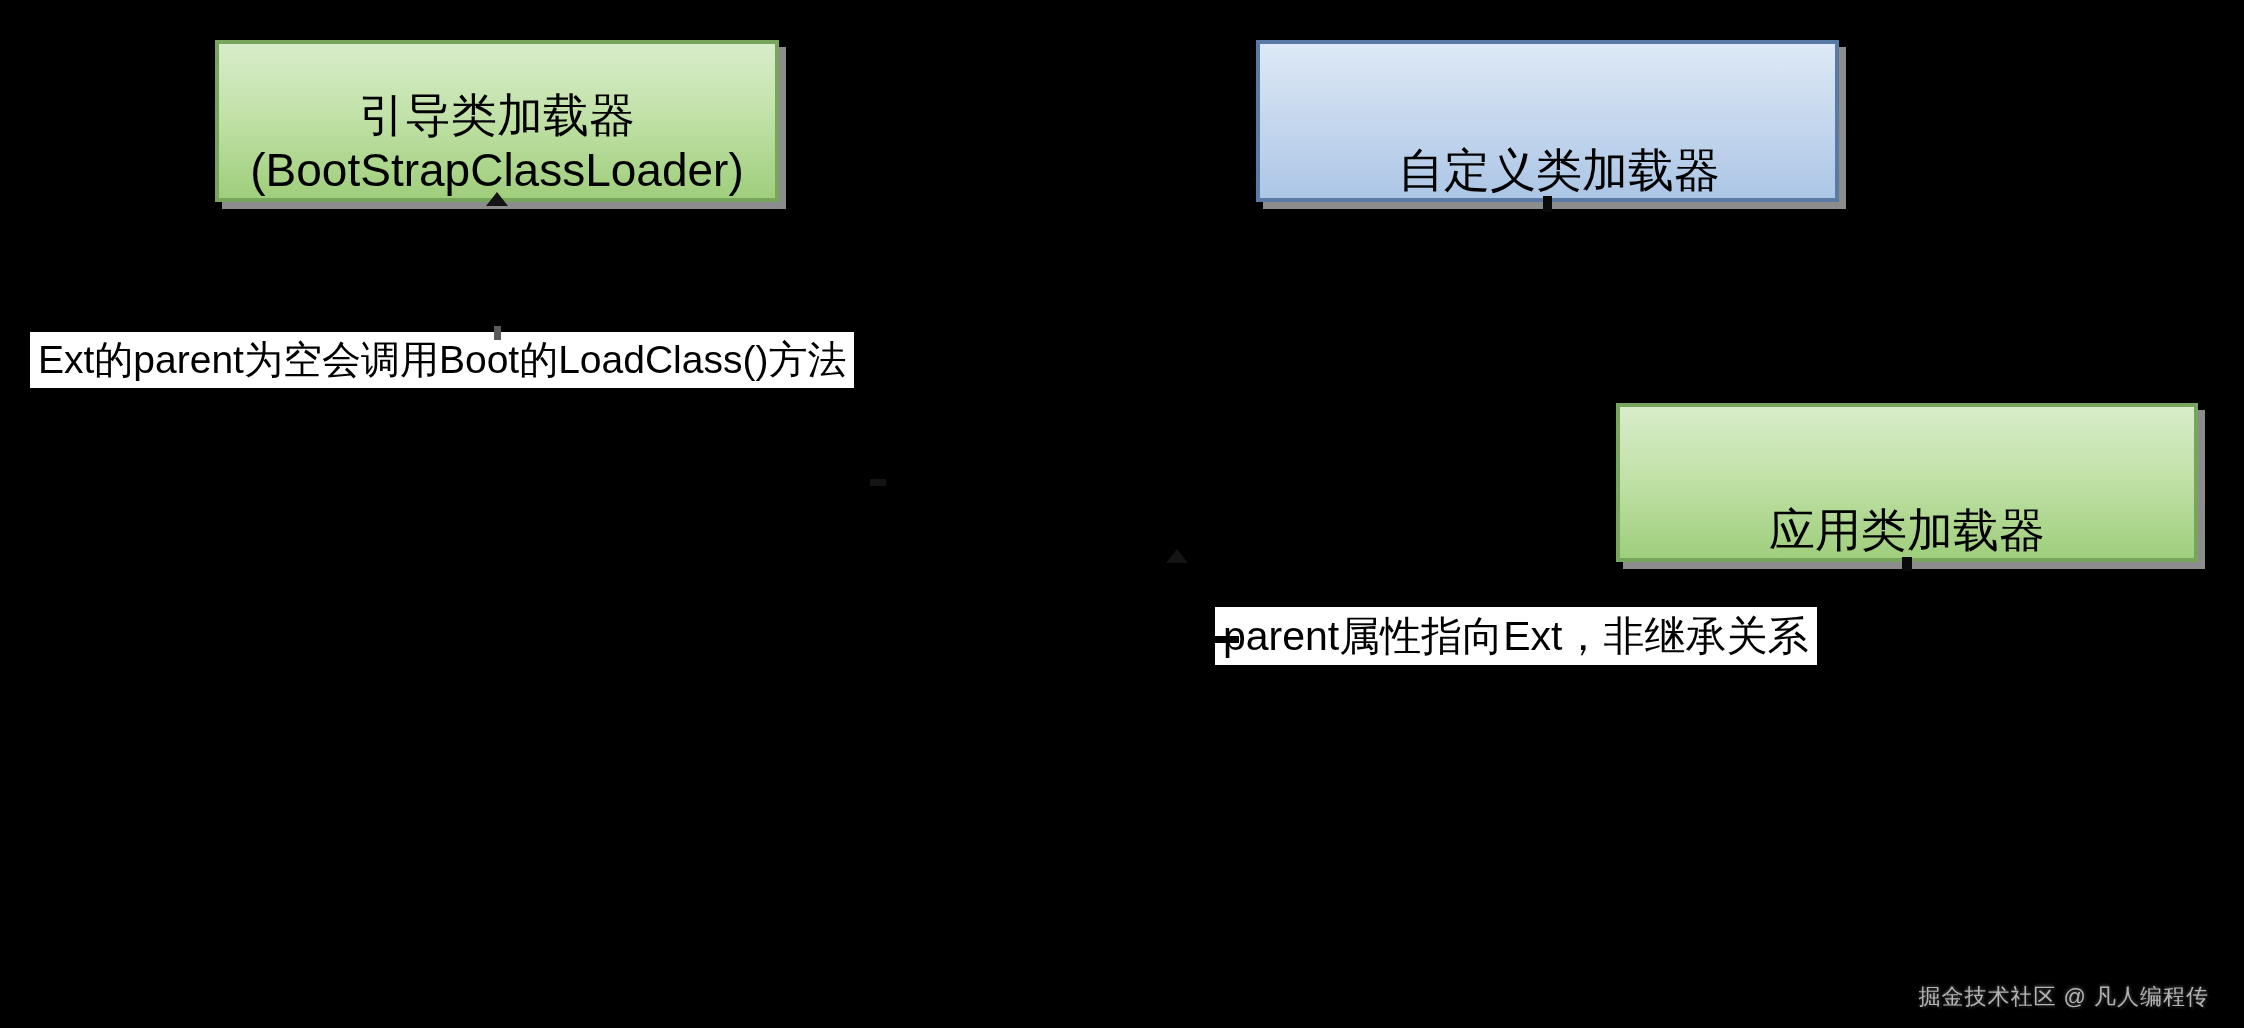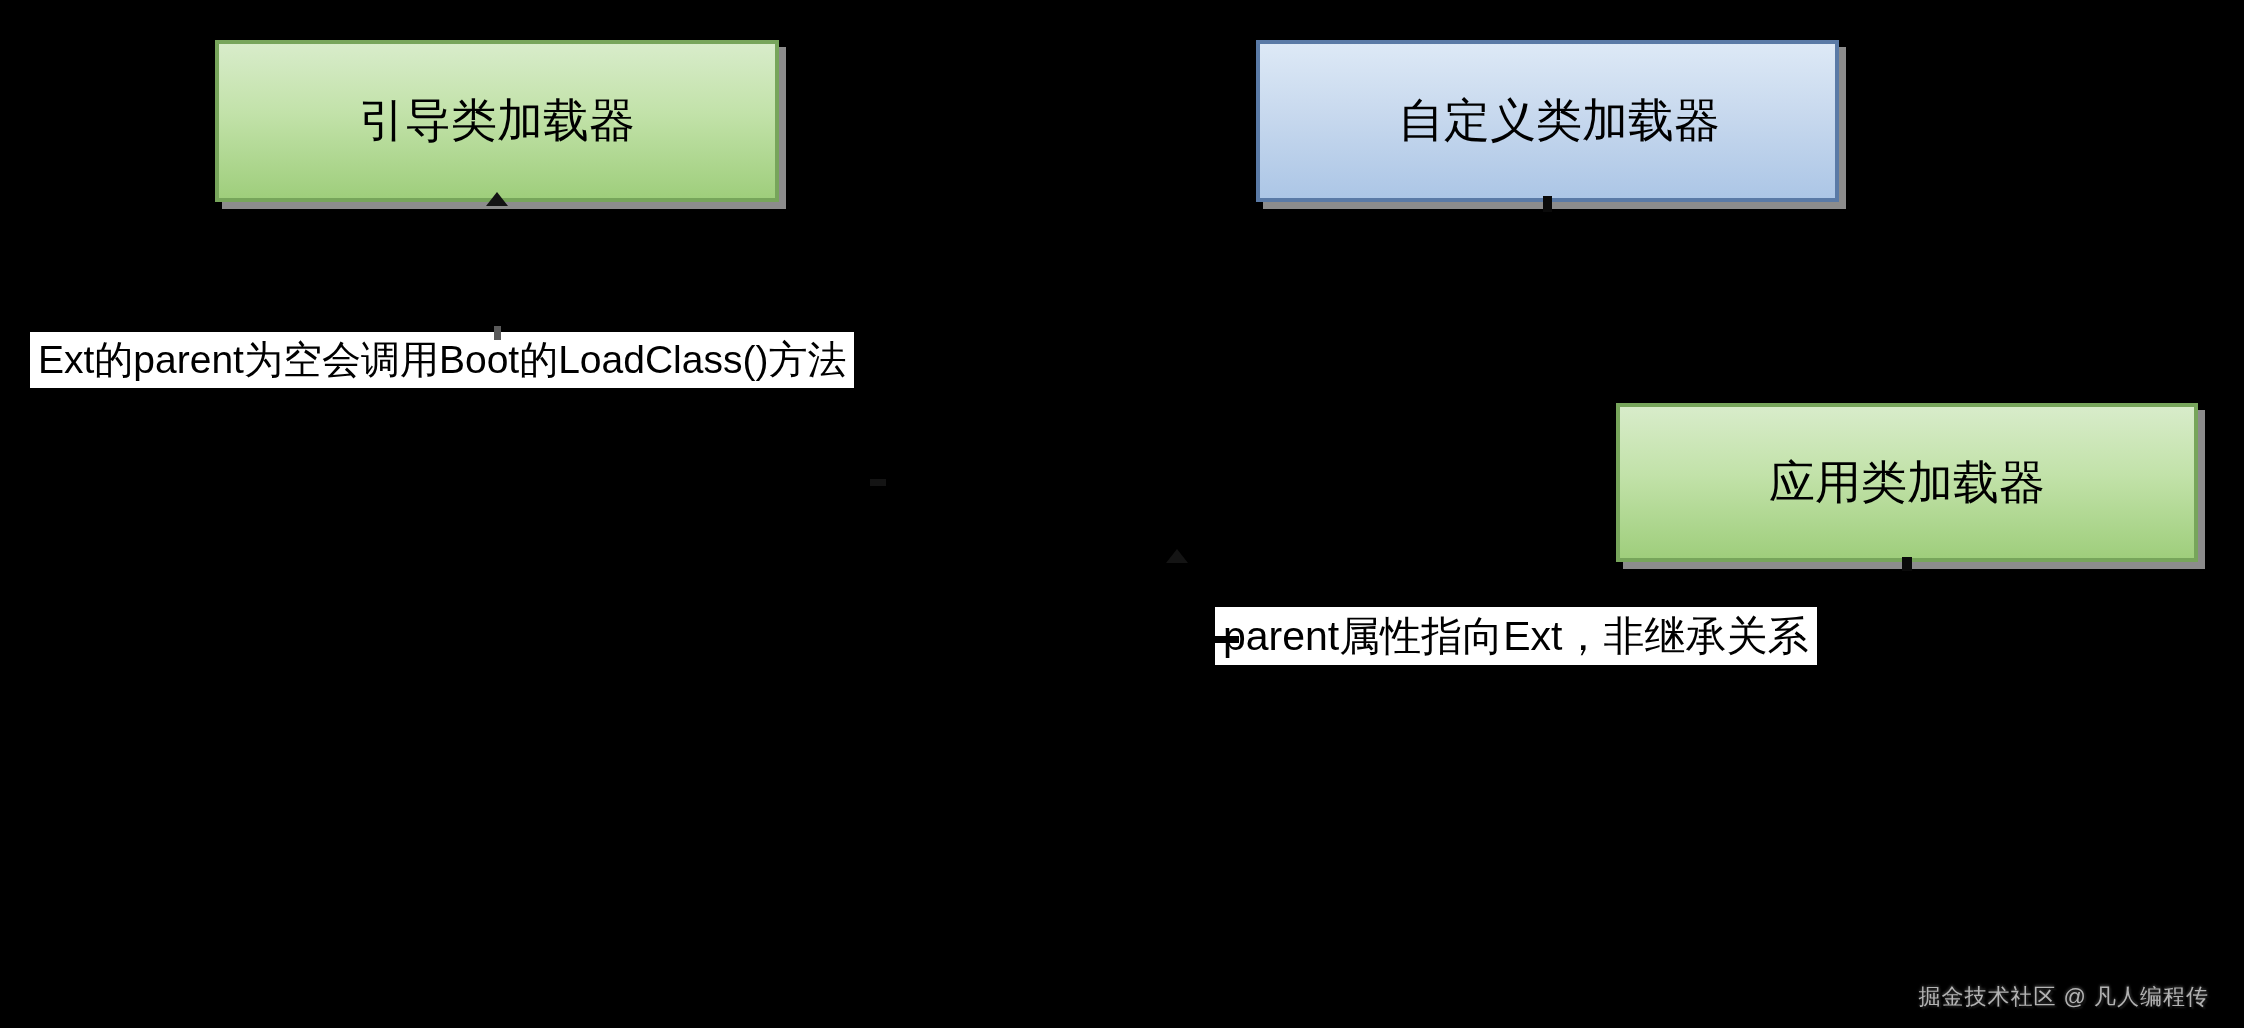--- a/index.html
+++ b/index.html
@@ -8,21 +8,21 @@
     width:2244px;height:1028px;
     background:#000;
     overflow:hidden;
     font-family:"Liberation Sans", sans-serif;
   }
   .node{
     position:absolute;
     box-sizing:border-box;
     border:4px solid #77a55b;
     display:flex;flex-direction:column;
-    align-items:center;justify-content:center;
+    align-items:center;justify-content:flex-end;
     text-align:center;
     color:#000;
     font-size:46px;
     line-height:1.2;
     box-shadow:7px 7px 0 #8c8c8c;
     z-index:1;
   }
   .node .line{display:block;white-space:nowrap;}
   .node-bootstrap{left:215px;top:40px;width:564px;height:162px;}
   .node-custom  {left:1256px;top:40px;width:583px;height:162px;}
@@ -70,20 +70,21 @@
     white-space:nowrap;
   }
 </style>
 </head>
 <body>
 
 <div class="stage">
 
   <div class="node node-bootstrap" style="background: linear-gradient(rgb(216, 236, 202) 0%, rgb(194, 226, 169) 45%, rgb(159, 206, 124) 100%); border-color: rgb(119, 165, 91); box-shadow: rgb(140, 140, 140) 7px 7px 0px;">
     <span class="line">引导类加载器</span>
+    <span class="line">(BootStrapClassLoader)</span>
   </div>
 
   <div class="node node-custom" style="background: linear-gradient(rgb(221, 233, 246) 0%, rgb(200, 217, 238) 45%, rgb(172, 198, 230) 100%); border-color: rgb(90, 122, 166); box-shadow: rgb(140, 140, 140) 7px 7px 0px; padding-left: 23px;">
     <span class="line">自定义类加载器</span>
   </div>
 
 
   <div class="node node-app" style="background: linear-gradient(rgb(216, 236, 202) 0%, rgb(194, 226, 169) 45%, rgb(159, 206, 124) 100%); border-color: rgb(119, 165, 91); box-shadow: rgb(140, 140, 140) 7px 7px 0px;">
     <span class="line">应用类加载器</span>
   </div>

